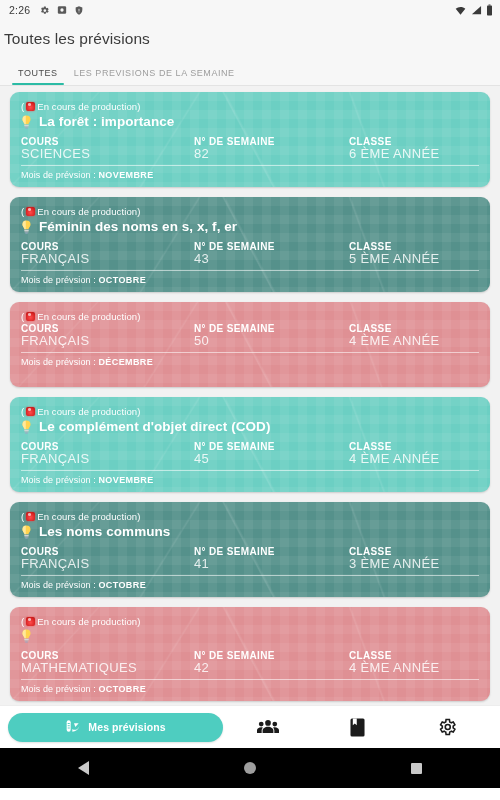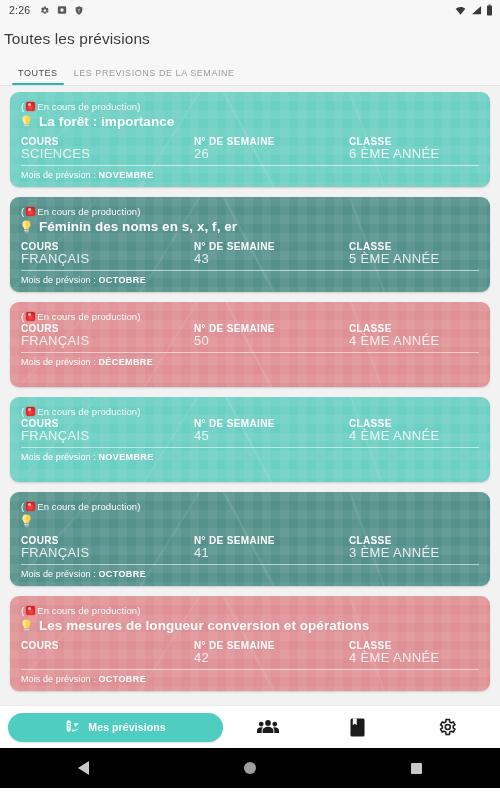--- a/index.html
+++ b/index.html
@@ -342,21 +342,21 @@
             </svg></span>
           <span class="card-title">La forêt : importance</span>
         </div>
         <div class="meta-row">
           <div class="meta-col c1">
             <div class="meta-label">COURS</div>
             <div class="meta-value">SCIENCES</div>
           </div>
           <div class="meta-col c2">
             <div class="meta-label">N° DE SEMAINE</div>
-            <div class="meta-value">26</div>
+            <div class="meta-value">82</div>
           </div>
           <div class="meta-col c3">
             <div class="meta-label">CLASSE</div>
             <div class="meta-value">6 ÈME ANNÉE</div>
           </div>
         </div>
         <div class="divider"></div>
         <div class="card-foot"><span>Mois de prévsion : </span><b>NOVEMBRE</b></div>
       </div>
       <div class="card" style="background: rgb(85, 145, 139);">
@@ -417,90 +417,101 @@
         <div class="divider"></div>
         <div class="card-foot"><span>Mois de prévsion : </span><b>DÉCEMBRE</b></div>
       </div>
       <div class="card" style="background: rgb(108, 207, 195);">
         <div class="card-status">
           <span>(</span>
           <span class="siren"></span>
           <span>En cours de production</span>
           <span>)</span>
         </div>
-        <div class="meta-row">
-          <div class="meta-col c1">
-            <div class="meta-label">COURS</div>
-            <div class="meta-value">FRANÇAIS</div>
-          </div>
-          <div class="meta-col c2">
-            <div class="meta-label">N° DE SEMAINE</div>
-            <div class="meta-value">45</div>
-          </div>
-          <div class="meta-col c3">
-            <div class="meta-label">CLASSE</div>
-            <div class="meta-value">4 ÈME ANNÉE</div>
-          </div>
-        </div>
-        <div class="divider"></div>
-        <div class="card-foot"><span>Mois de prévsion : </span><b>NOVEMBRE</b></div>
-      </div>
-      <div class="card" style="background: rgb(85, 145, 139);">
-        <div class="card-status">
-          <span>(</span>
-          <span class="siren"></span>
-          <span>En cours de production</span>
-          <span>)</span>
-        </div>
         <div class="card-title-row">
           <span class="bulb"><svg width="11" height="14" viewBox="0 0 12 16">
               <path d="M6 0.6A4.6 4.6 0 001.4 5.2c0 1.9 1.1 2.9 1.8 4 .3.5.4 1 .4 1.4h4.8c0-.5.1-.9.4-1.4.7-1.1 1.8-2.1 1.8-4A4.6 4.6 0 006 .6z" fill="#FFD34E"></path>
               <path d="M6 0.6A4.6 4.6 0 001.4 5.2c0 1.9 1.1 2.9 1.8 4 .3.5.4 1 .4 1.4h1.6V.6H6z" fill="#FFE89A"></path>
               <rect x="3.5" y="11.2" width="5" height="1.3" fill="#D8D8D8"></rect>
               <rect x="3.7" y="12.9" width="4.6" height="1.2" fill="#BFBFBF"></rect>
               <rect x="4.6" y="14.3" width="2.8" height="1.2" fill="#9AA8C4"></rect>
             </svg></span>
+          <span class="card-title">Le complément d'objet direct (COD)</span>
         </div>
         <div class="meta-row">
           <div class="meta-col c1">
             <div class="meta-label">COURS</div>
             <div class="meta-value">FRANÇAIS</div>
           </div>
           <div class="meta-col c2">
             <div class="meta-label">N° DE SEMAINE</div>
-            <div class="meta-value">41</div>
+            <div class="meta-value">45</div>
           </div>
           <div class="meta-col c3">
             <div class="meta-label">CLASSE</div>
-            <div class="meta-value">3 ÈME ANNÉE</div>
+            <div class="meta-value">4 ÈME ANNÉE</div>
           </div>
         </div>
         <div class="divider"></div>
-        <div class="card-foot"><span>Mois de prévsion : </span><b>OCTOBRE</b></div>
-      </div>
-      <div class="card" style="background: rgb(223, 144, 148);">
+        <div class="card-foot"><span>Mois de prévsion : </span><b>NOVEMBRE</b></div>
+      </div>
+      <div class="card" style="background: rgb(85, 145, 139);">
         <div class="card-status">
           <span>(</span>
           <span class="siren"></span>
           <span>En cours de production</span>
           <span>)</span>
         </div>
         <div class="card-title-row">
           <span class="bulb"><svg width="11" height="14" viewBox="0 0 12 16">
               <path d="M6 0.6A4.6 4.6 0 001.4 5.2c0 1.9 1.1 2.9 1.8 4 .3.5.4 1 .4 1.4h4.8c0-.5.1-.9.4-1.4.7-1.1 1.8-2.1 1.8-4A4.6 4.6 0 006 .6z" fill="#FFD34E"></path>
               <path d="M6 0.6A4.6 4.6 0 001.4 5.2c0 1.9 1.1 2.9 1.8 4 .3.5.4 1 .4 1.4h1.6V.6H6z" fill="#FFE89A"></path>
               <rect x="3.5" y="11.2" width="5" height="1.3" fill="#D8D8D8"></rect>
               <rect x="3.7" y="12.9" width="4.6" height="1.2" fill="#BFBFBF"></rect>
               <rect x="4.6" y="14.3" width="2.8" height="1.2" fill="#9AA8C4"></rect>
             </svg></span>
-          <span class="card-title">Les mesures de longueur conversion et  opérations</span>
+          <span class="card-title">Les noms communs</span>
         </div>
         <div class="meta-row">
           <div class="meta-col c1">
             <div class="meta-label">COURS</div>
+            <div class="meta-value">FRANÇAIS</div>
+          </div>
+          <div class="meta-col c2">
+            <div class="meta-label">N° DE SEMAINE</div>
+            <div class="meta-value">41</div>
+          </div>
+          <div class="meta-col c3">
+            <div class="meta-label">CLASSE</div>
+            <div class="meta-value">3 ÈME ANNÉE</div>
+          </div>
+        </div>
+        <div class="divider"></div>
+        <div class="card-foot"><span>Mois de prévsion : </span><b>OCTOBRE</b></div>
+      </div>
+      <div class="card" style="background: rgb(223, 144, 148);">
+        <div class="card-status">
+          <span>(</span>
+          <span class="siren"></span>
+          <span>En cours de production</span>
+          <span>)</span>
+        </div>
+        <div class="card-title-row">
+          <span class="bulb"><svg width="11" height="14" viewBox="0 0 12 16">
+              <path d="M6 0.6A4.6 4.6 0 001.4 5.2c0 1.9 1.1 2.9 1.8 4 .3.5.4 1 .4 1.4h4.8c0-.5.1-.9.4-1.4.7-1.1 1.8-2.1 1.8-4A4.6 4.6 0 006 .6z" fill="#FFD34E"></path>
+              <path d="M6 0.6A4.6 4.6 0 001.4 5.2c0 1.9 1.1 2.9 1.8 4 .3.5.4 1 .4 1.4h1.6V.6H6z" fill="#FFE89A"></path>
+              <rect x="3.5" y="11.2" width="5" height="1.3" fill="#D8D8D8"></rect>
+              <rect x="3.7" y="12.9" width="4.6" height="1.2" fill="#BFBFBF"></rect>
+              <rect x="4.6" y="14.3" width="2.8" height="1.2" fill="#9AA8C4"></rect>
+            </svg></span>
+        </div>
+        <div class="meta-row">
+          <div class="meta-col c1">
+            <div class="meta-label">COURS</div>
+            <div class="meta-value">MATHEMATIQUES</div>
           </div>
           <div class="meta-col c2">
             <div class="meta-label">N° DE SEMAINE</div>
             <div class="meta-value">42</div>
           </div>
           <div class="meta-col c3">
             <div class="meta-label">CLASSE</div>
             <div class="meta-value">4 ÈME ANNÉE</div>
           </div>
         </div>

